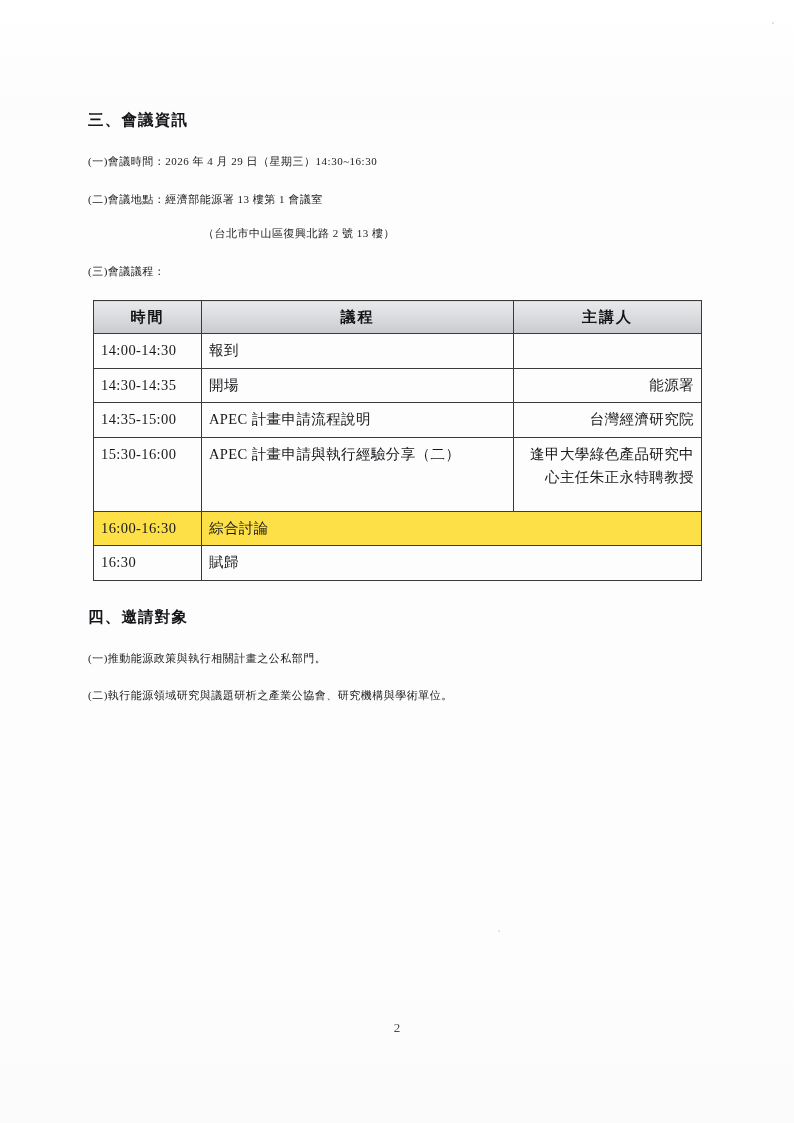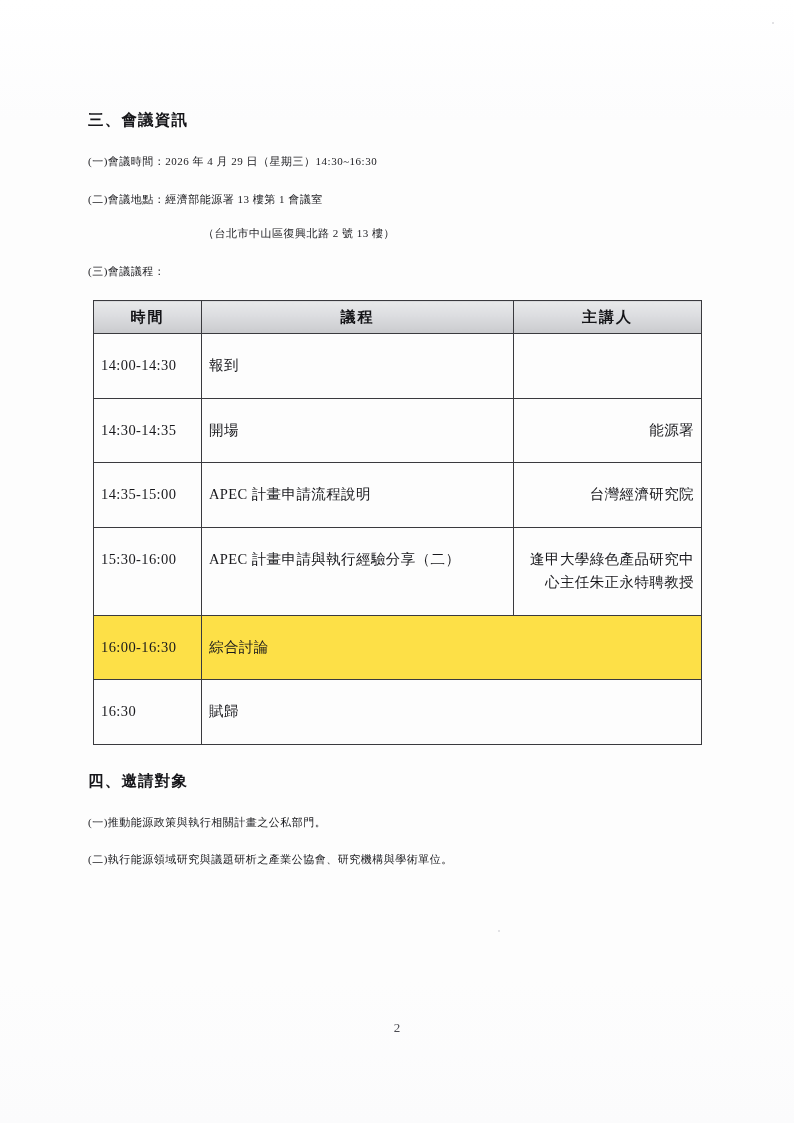--- a/index.html
+++ b/index.html
@@ -70,21 +70,21 @@
     border-collapse: collapse;
     width: 608px;
     margin: 0 0 0 5px;
     table-layout: fixed;
     font-size: 14.5px;
     color: #18181c;
   }
   table.agenda th,
   table.agenda td {
     border: 1px solid #3a3a3e;
-    padding: 20px 7px;
+    padding: 5px 7px;
     vertical-align: top;
     line-height: 1.62;
     letter-spacing: 0.4px;
   }
   table.agenda thead th {
     background: linear-gradient(180deg,#e8e9ea 0%,#dcdde0 45%,#c9cacd 100%);
     text-align: center;
     font-weight: bold;
     font-family: "DejaVu Serif", "Liberation Serif", serif;
     font-size: 15px;

